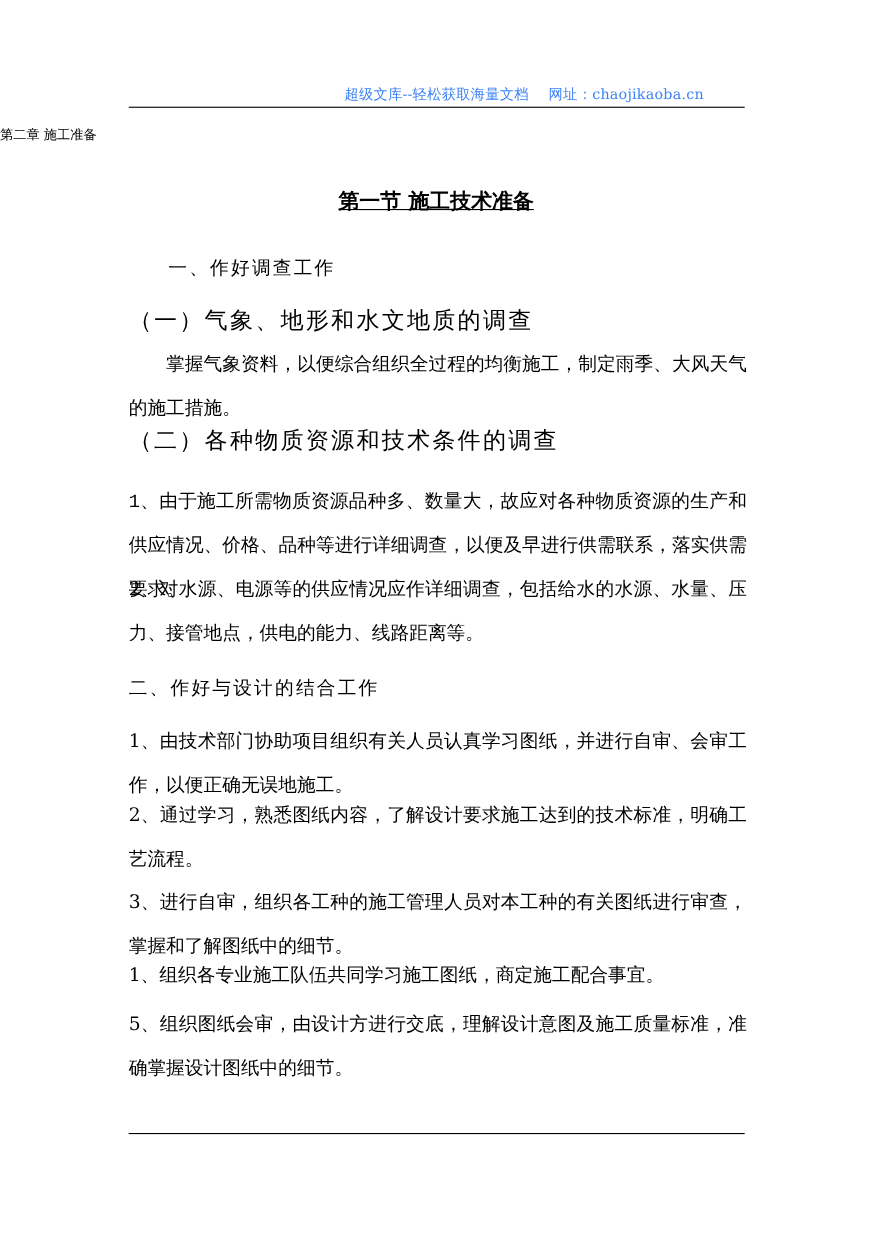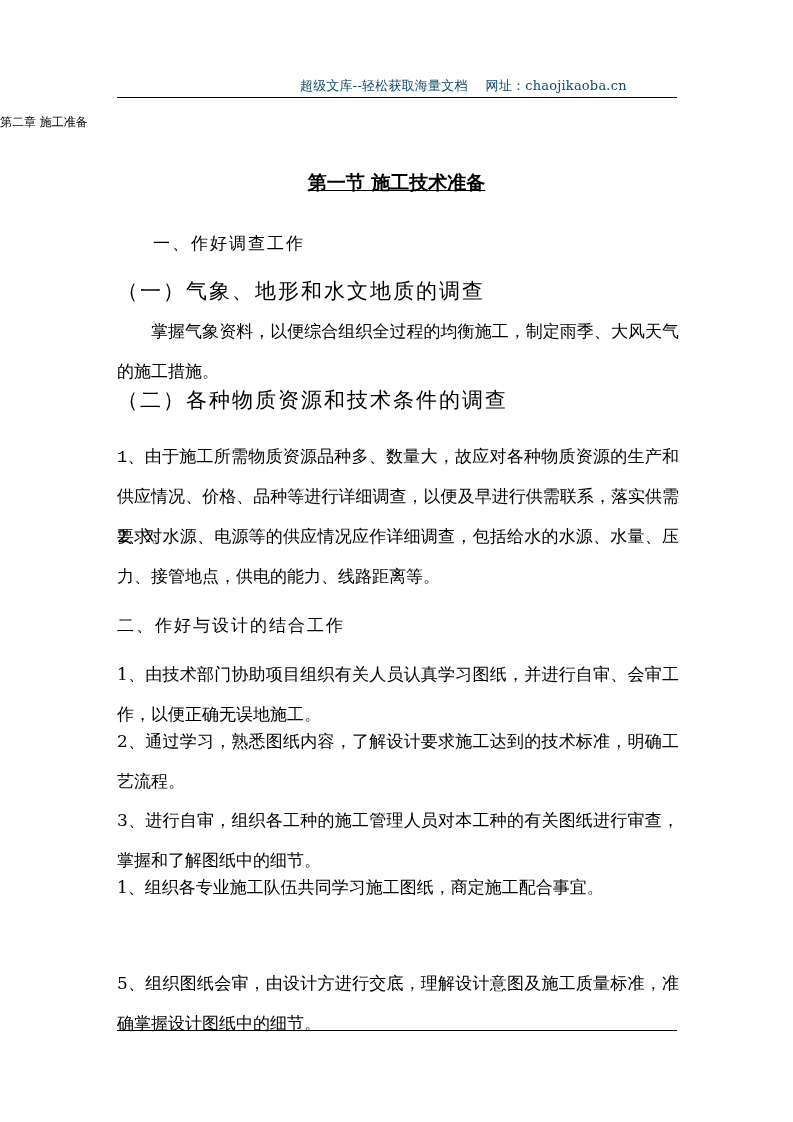--- a/index.html
+++ b/index.html
@@ -1,20 +1,20 @@
 <!DOCTYPE html>
 <html><head>
 <meta charset="utf-8">
 <style>
   html, body { margin:0; padding:0; background:#ffffff; }
   body { width:793px; height:1122px; position:relative; overflow:hidden;
          font-family: "DejaVu Serif", "Liberation Serif", serif; color:#000; }
   .page { position:absolute; left:0; top:0; width:793px; height:1122px; }
-  .header-text { position:absolute; left:300px; top:77px; width:353px; text-align:left;
-                 font-size:13px; color:#0c4a6e; white-space:nowrap; letter-spacing:0.2px; }
+  .header-text { position:absolute; left:300px; top:77px; width:353px; text-align:center;
+                 font-size:13px; color:#3b82f6; white-space:nowrap; letter-spacing:0.2px; }
   .header-text .url { margin-left:18px; }
   .header-rule { position:absolute; left:117px; top:97px; width:560px; height:1px; background:#000; }
   .footer-rule { position:absolute; left:117px; top:1030px; width:560px; height:1px; background:#000; }
   .chapter-title { position:absolute; left:0; width:793px; top:114px; text-align:left;
                    font-size:12px; font-family:"DejaVu Sans", "Liberation Sans", sans-serif; }
   .section-title { position:absolute; left:0; width:793px; top:170px; text-align:center;
                    font-size:19px; font-weight:bold; font-family:"DejaVu Sans", "Liberation Sans", sans-serif;text-decoration:underline; }
   .h1 { position:absolute; left:117px; font-size:17px; letter-spacing:2px;
         font-family:"DejaVu Sans", "Liberation Sans", sans-serif; }
   .h2 { position:absolute; left:117px; font-size:21px; letter-spacing:2px;
@@ -43,16 +43,16 @@
   <div class="h2" style="top:386px;">（二）各种物质资源和技术条件的调查</div>
   <div class="para" style="top:438px;font-family:Liberation Mono, monospace;">1、由于施工所需物质资源品种多、数量大，故应对各种物质资源的生产和供应情况、价格、品种等进行详细调查，以便及早进行供需联系，落实供需要求。</div>
   <div class="para" style="top:516px;">2、对水源、电源等的供应情况应作详细调查，包括给水的水源、水量、压力、接管地点，供电的能力、线路距离等。</div>
 
   <div class="h1" style="top:614px;">二、作好与设计的结合工作</div>
 
   <div class="para" style="top:654px;">1、由技术部门协助项目组织有关人员认真学习图纸，并进行自审、会审工作，以便正确无误地施工。</div>
   <div class="para" style="top:721px;">2、通过学习，熟悉图纸内容，了解设计要求施工达到的技术标准，明确工艺流程。</div>
   <div class="para" style="top:800px;">3、进行自审，组织各工种的施工管理人员对本工种的有关图纸进行审查，掌握和了解图纸中的细节。</div>
   <div class="para" style="top:867px;">1、组织各专业施工队伍共同学习施工图纸，商定施工配合事宜。</div>
-  <div class="para" style="top:963px;">5、组织图纸会审，由设计方进行交底，理解设计意图及施工质量标准，准确掌握设计图纸中的细节。</div>
+  <div class="para" style="top:911px;">5、组织图纸会审，由设计方进行交底，理解设计意图及施工质量标准，准确掌握设计图纸中的细节。</div>
 
   <div class="footer-rule"></div>
 </div>
 
 </body></html>

